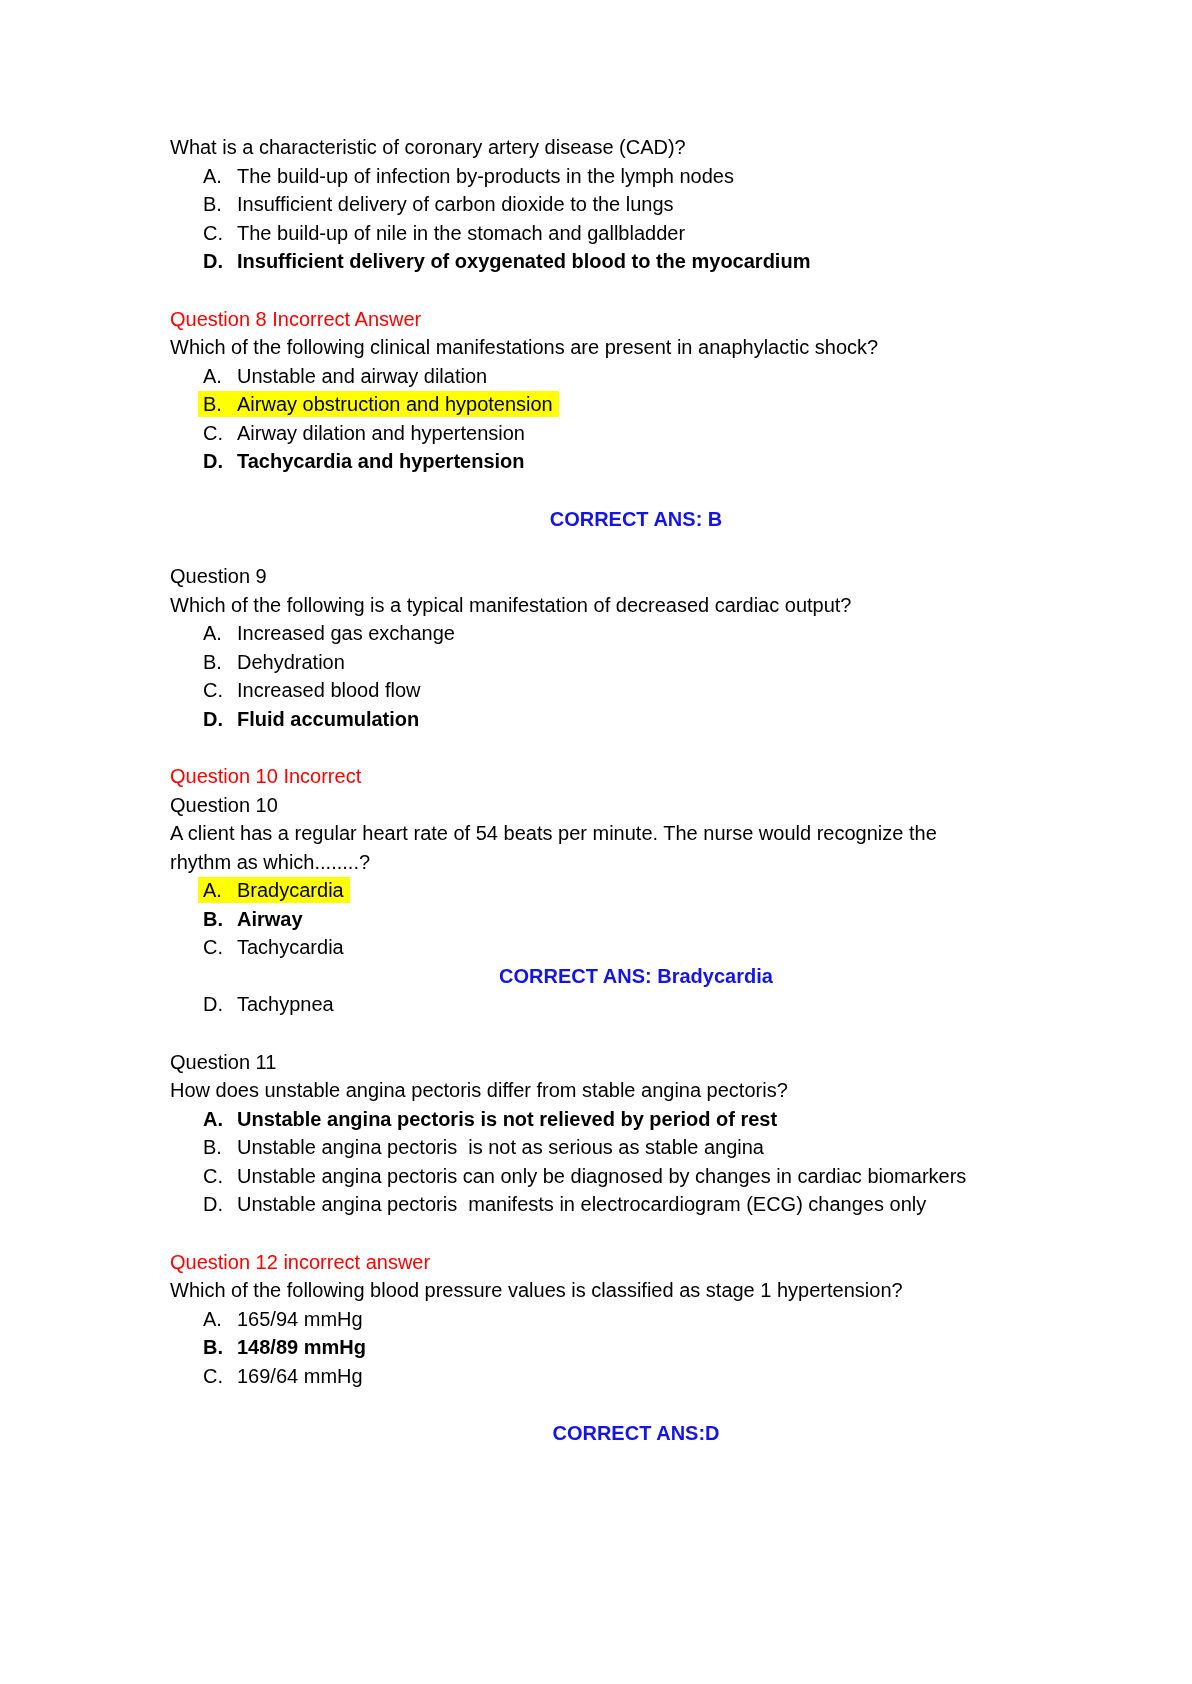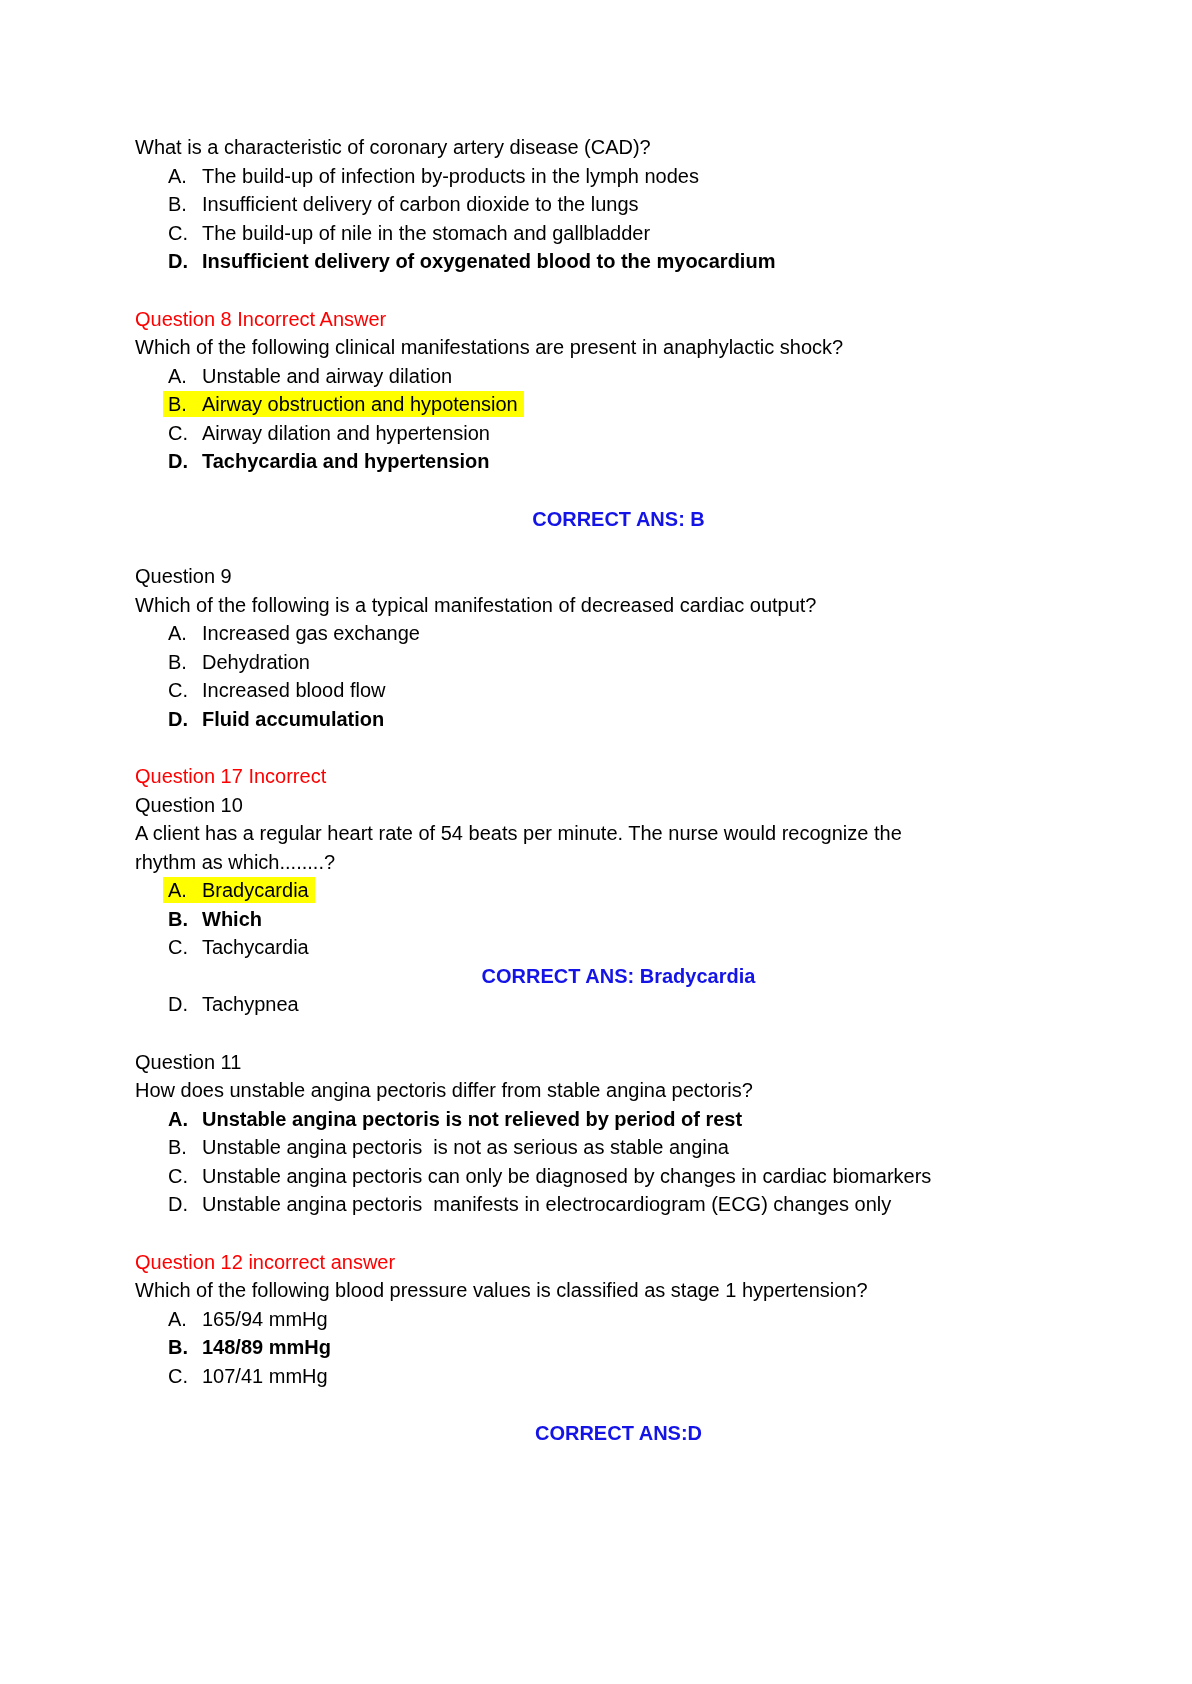--- a/index.html
+++ b/index.html
@@ -20,21 +20,21 @@
     font-family: "Liberation Sans", sans-serif;
     font-size: 20px;
     line-height: 28.5px;
     color: var(--ink);
   }
   .page {
     width: 1192px;
     height: 1684px;
     padding: 133px 90px 0 135px;
   }
-  .content-block { margin-bottom: 29px; }
+  .content-block { margin-bottom: 29px; margin-left: 35px; }
   .row { white-space: pre-wrap; }
   .row.red  { color: var(--red); }
   .row.blue { color: var(--blue); font-weight: bold; text-align: center; }
   .opt { padding-left: 33px; }
   .opt-inner { display: inline; }
   .opt-inner .letter {
     display: inline-block;
     width: 34px;
   }
   .opt-inner.bold { font-weight: bold; }
@@ -68,41 +68,41 @@
     </div>
     <div class="content-block">
       <div class="row text">Question 9</div>
       <div class="row text">Which of the following is a typical manifestation of decreased cardiac output?</div>
       <div class="row opt"><span class="opt-inner"><span class="letter">A.</span><span class="otext">Increased gas exchange</span></span></div>
       <div class="row opt"><span class="opt-inner"><span class="letter">B.</span><span class="otext">Dehydration</span></span></div>
       <div class="row opt"><span class="opt-inner"><span class="letter">C.</span><span class="otext">Increased blood flow</span></span></div>
       <div class="row opt"><span class="opt-inner bold"><span class="letter">D.</span><span class="otext">Fluid accumulation</span></span></div>
     </div>
     <div class="content-block">
-      <div class="row red">Question 17 Incorrect</div>
+      <div class="row red">Question 10 Incorrect</div>
       <div class="row text">Question 10</div>
       <div class="row text">A client has a regular heart rate of 54 beats per minute. The nurse would recognize the</div>
       <div class="row text">rhythm as which........?</div>
       <div class="row opt"><span class="opt-inner hl"><span class="letter">A.</span><span class="otext">Bradycardia</span></span></div>
-      <div class="row opt"><span class="opt-inner bold"><span class="letter">B.</span><span class="otext">Which</span></span></div>
+      <div class="row opt"><span class="opt-inner bold"><span class="letter">B.</span><span class="otext">Airway</span></span></div>
       <div class="row opt"><span class="opt-inner"><span class="letter">C.</span><span class="otext">Tachycardia</span></span></div>
       <div class="row blue">CORRECT ANS: Bradycardia</div>
       <div class="row opt"><span class="opt-inner"><span class="letter">D.</span><span class="otext">Tachypnea</span></span></div>
     </div>
     <div class="content-block">
       <div class="row text">Question 11</div>
       <div class="row text">How does unstable angina pectoris differ from stable angina pectoris?</div>
       <div class="row opt"><span class="opt-inner bold"><span class="letter">A.</span><span class="otext">Unstable angina pectoris is not relieved by period of rest</span></span></div>
       <div class="row opt"><span class="opt-inner"><span class="letter">B.</span><span class="otext">Unstable angina pectoris  is not as serious as stable angina</span></span></div>
       <div class="row opt"><span class="opt-inner"><span class="letter">C.</span><span class="otext">Unstable angina pectoris can only be diagnosed by changes in cardiac biomarkers</span></span></div>
       <div class="row opt"><span class="opt-inner"><span class="letter">D.</span><span class="otext">Unstable angina pectoris  manifests in electrocardiogram (ECG) changes only</span></span></div>
     </div>
     <div class="content-block">
       <div class="row red">Question 12 incorrect answer</div>
       <div class="row text">Which of the following blood pressure values is classified as stage 1 hypertension?</div>
       <div class="row opt"><span class="opt-inner"><span class="letter">A.</span><span class="otext">165/94 mmHg</span></span></div>
       <div class="row opt"><span class="opt-inner bold"><span class="letter">B.</span><span class="otext">148/89 mmHg</span></span></div>
-      <div class="row opt"><span class="opt-inner"><span class="letter">C.</span><span class="otext">107/41 mmHg</span></span></div>
+      <div class="row opt"><span class="opt-inner"><span class="letter">C.</span><span class="otext">169/64 mmHg</span></span></div>
     </div>
     <div class="content-block">
       <div class="row blue">CORRECT ANS:D</div>
     </div>
   </div>
 
 </body></html>

